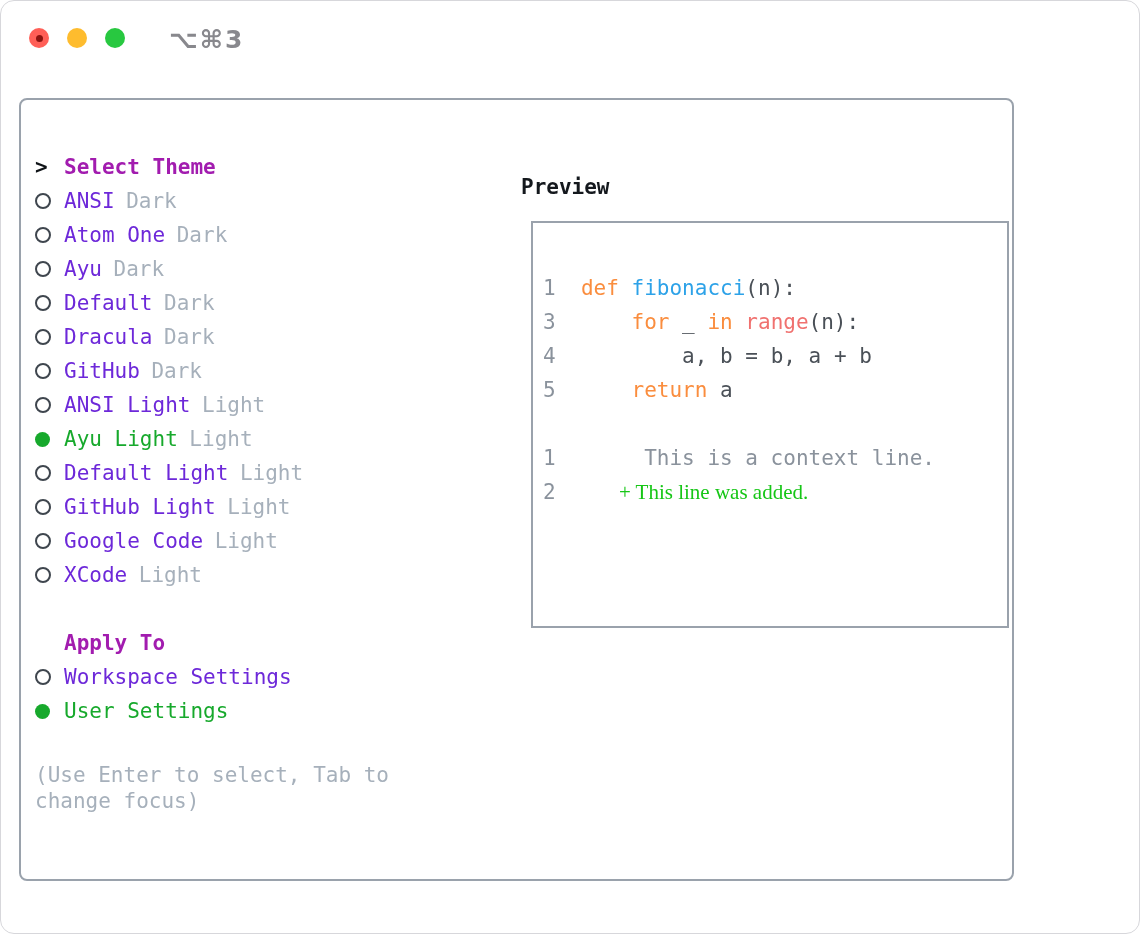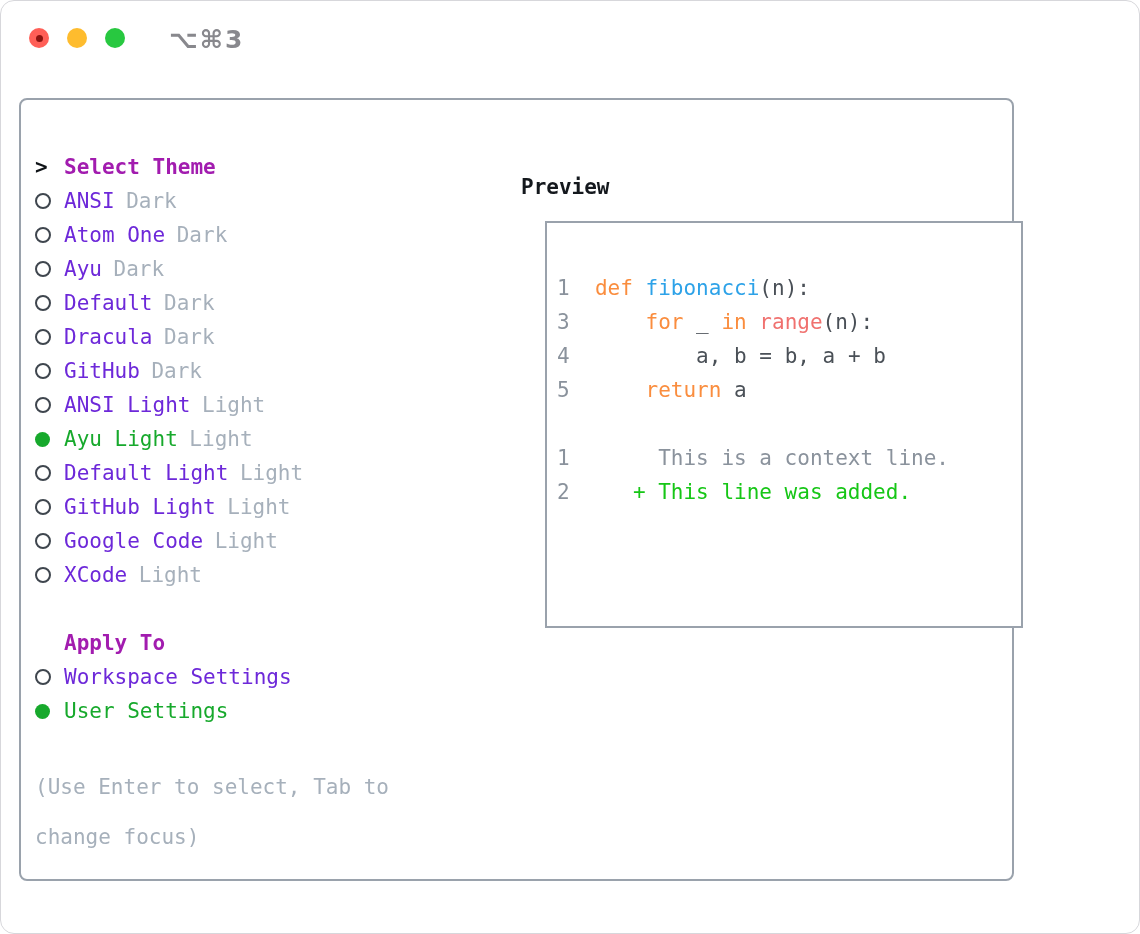--- a/index.html
+++ b/index.html
@@ -34,40 +34,40 @@
   .bullet-col{width:29px;flex:0 0 29px;display:inline-flex;align-items:center;}
   .focus-caret{font-weight:700;color:#0f1317;font-size:21px;}
   .header-label{font-weight:700;color:#a21caf;}
   .ring{width:12px;height:12px;border-radius:50%;border:2px solid #3f464e;box-sizing:content-box;}
   .dot{width:15px;height:15px;border-radius:50%;background:var(--accent-green,#17a92c);}
   .t-name{color:#6d28d9;}
   .t-variant{color:var(--muted-gray,#a6b0bb);margin-left:0.55em;}
   .theme-row.selected .t-name{color:var(--accent-green,#17a92c);}
   .spacer-row{height:34px;}
   .hint{
-    color:var(--muted-gray,#a6b0bb);font-size:21px;line-height:50px;width:400px;
+    color:var(--muted-gray,#a6b0bb);font-size:21px;line-height:26px;width:400px;
   }
   
   .preview-heading{font-weight:700;color:#14181d;font-size:21px;height:34px;line-height:34px;padding-left:20px;margin-top:20px;}
   .preview-box{
-    margin-left:44px;margin-top:17px;width:478px;height:407px;box-sizing:border-box;
+    margin-left:30px;margin-top:17px;width:478px;height:407px;box-sizing:border-box;
     border:2px solid var(--panel-border,#9aa2ac);background:#fff;
     padding:48px 6px 0 10px;overflow:hidden;
   }
   .code-line{height:34px;line-height:34px;font-size:21px;white-space:pre;}
   .tok-gutter{color:var(--gutter-gray,#8a929c);}
   .tok-fg{color:var(--code-fg,#4a5057);}
   .tok-keyword{color:var(--keyword-orange,#fa8d3e);}
   .tok-function{color:var(--function-blue,#2da2e8);}
   .tok-builtin{color:var(--builtin-coral,#f0716f);}
   .tok-number{color:var(--number-purple,#a37acc);}
   .tok-var{color:var(--code-fg,#4a5057);}
   .tok-context{color:var(--gutter-gray,#8a929c);}
   .tok-deleted{color:var(--deleted-red,#c9231a);}
-  .tok-added{color:var(--added-green,#16c616);}
+  .tok-added{color:var(--added-green,#16c616);font-family:Liberation Serif, serif;}
 </style>
 </head>
 <body>
 
 <div class="window">
   <div class="titlebar">
     <div class="traffic-lights">
       <span class="tl red">
           <span class="tl-dot"></span>
         </span>

